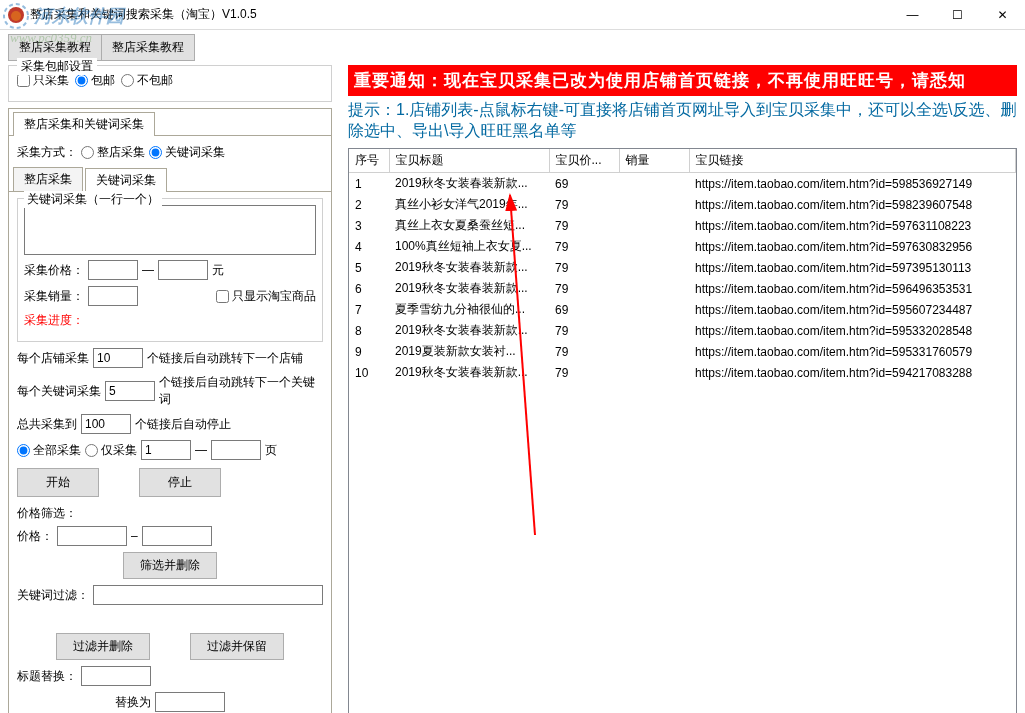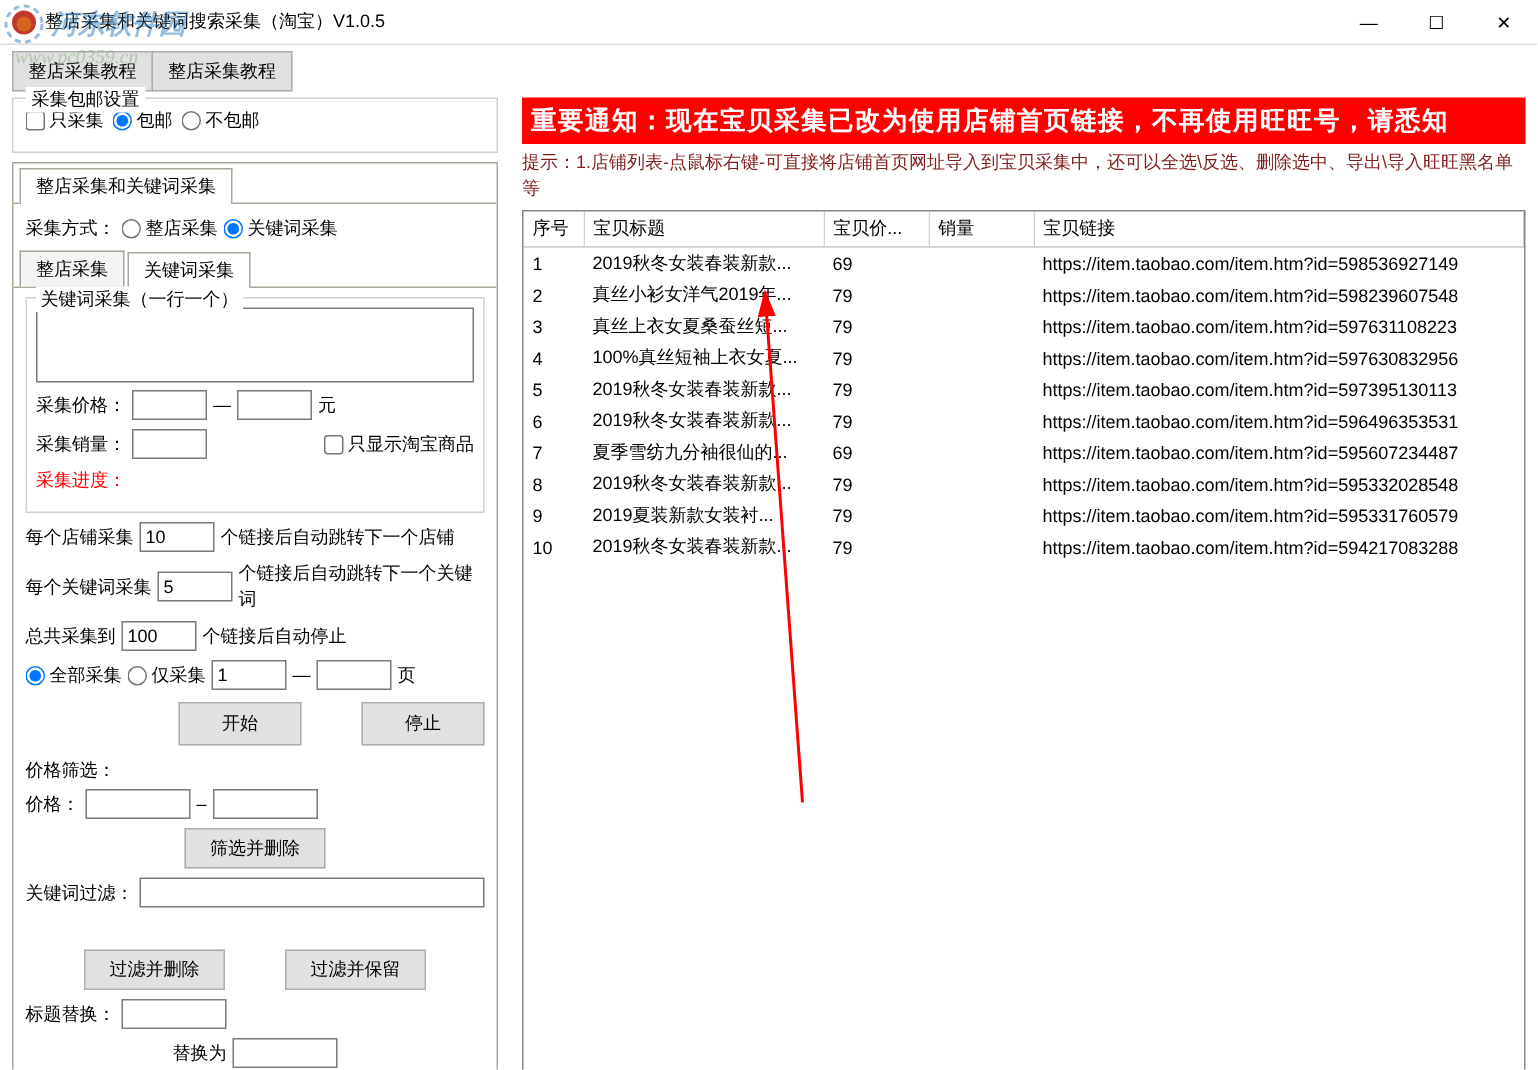--- a/index.html
+++ b/index.html
@@ -20,21 +20,21 @@
 
 .top-buttons { padding: 4px 8px; display: flex; gap: 0; }
 .tb-btn { padding: 4px 10px; border: 1px solid #adadad; background: #e1e1e1; cursor: pointer; }
 .tb-btn:first-child { margin-right: -1px; }
 
 .content { display: flex; height: calc(100% - 60px); }
 .left-panel { width: 340px; padding: 0 8px; }
 .right-panel { flex: 1; padding: 0 8px; display: flex; flex-direction: column; }
 
 .notice-red { background: #ff0000; color: #fff; font-size: 17px; font-weight: bold; padding: 4px 6px; margin-bottom: 2px; letter-spacing: 1px; }
-.notice-green { color: #7f1d1d; font-size: 12px; padding: 2px 0 6px 0; }
+.notice-green { color: #0369a1; font-size: 16px; padding: 2px 0 6px 0; }
 
 .row-inline { display: flex; align-items: center; gap: 6px; margin-bottom: 4px; }
 
 .fieldset { border: 1px solid #d0d0d0; padding: 6px 8px 8px 8px; margin-bottom: 6px; position: relative; }
 .fieldset-title { position: absolute; top: -8px; left: 8px; background: #fff; padding: 0 4px; }
 
 label.radio, label.checkbox { display: inline-flex; align-items: center; gap: 3px; cursor: pointer; }
 input[type="radio"], input[type="checkbox"] { margin: 0; }
 
 .tabs-outer { border: 1px solid #aca899; min-height: 560px; }
@@ -193,21 +193,21 @@
           <label class="radio">
               <input type="radio" name="range" style="">
               <span>仅采集</span>
             </label>
           <input type="text" class="small" value="1" style="">
           <span>—</span>
           <input type="text" class="small" style="">
           <span>页</span>
         </div>
 
-        <div class="form-row" style="justify-content:flex-end; gap:40px; margin:8px 0;">
+        <div class="form-row" style="justify-content:flex-start; gap:40px; margin:8px 0;">
           <button class="btn btn-wide">开始</button>
           <button class="btn btn-wide">停止</button>
         </div>
 
         <div class="section-title">价格筛选：</div>
         <div class="form-row">
           <span class="lbl">价格：</span>
           <input type="text" class="med" style="">
           <span>–</span>
           <input type="text" class="med" style="">

